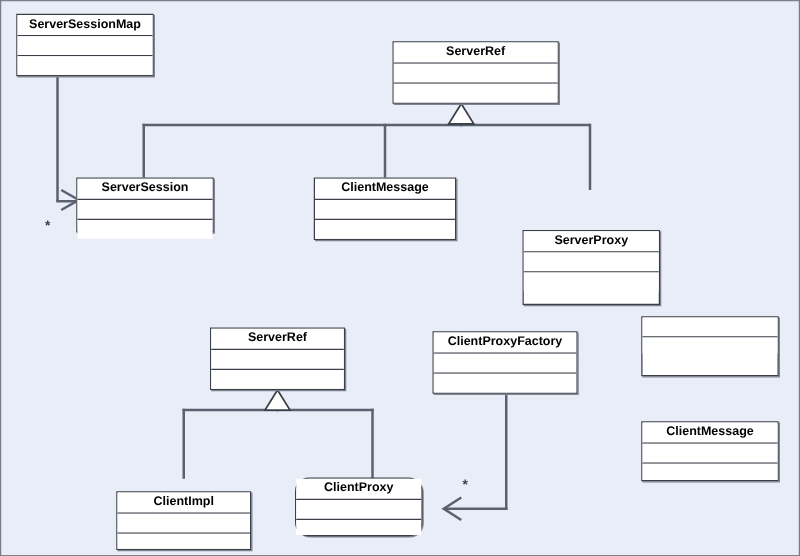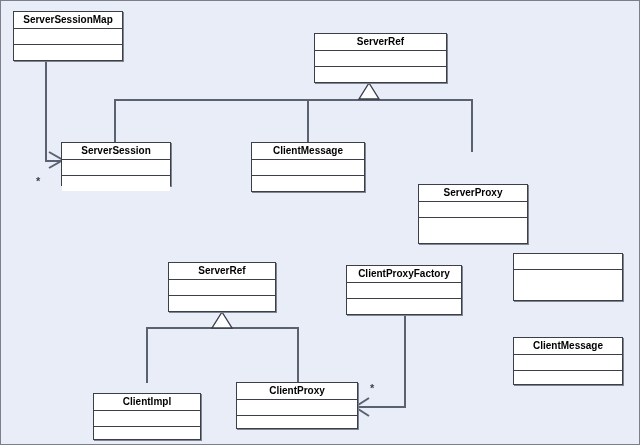--- a/index.html
+++ b/index.html
@@ -163,19 +163,19 @@
     <div class="uml-attrs"></div>
     <div class="uml-ops" style="height:13px;"></div>
   </div>
 
   <div class="uml-class" style="left:92px; top:381px; width:108px; height:47px;margin-top:11px;">
     <div class="uml-name">ClientImpl</div>
     <div class="uml-attrs"></div>
     <div class="uml-ops" style="height:12px;"></div>
   </div>
 
-  <div class="uml-class" style="left:235px; top:381px; width:122px; height:47px;">
+  <div class="uml-class" style="left:235px; top:381px; width:102px; height:47px;border-radius:11px;">
     <div class="uml-name">ClientProxy</div>
     <div class="uml-attrs"></div>
     <div class="uml-ops" style="height:12px;"></div>
   </div>
 
 </div>
 
 </body></html>

